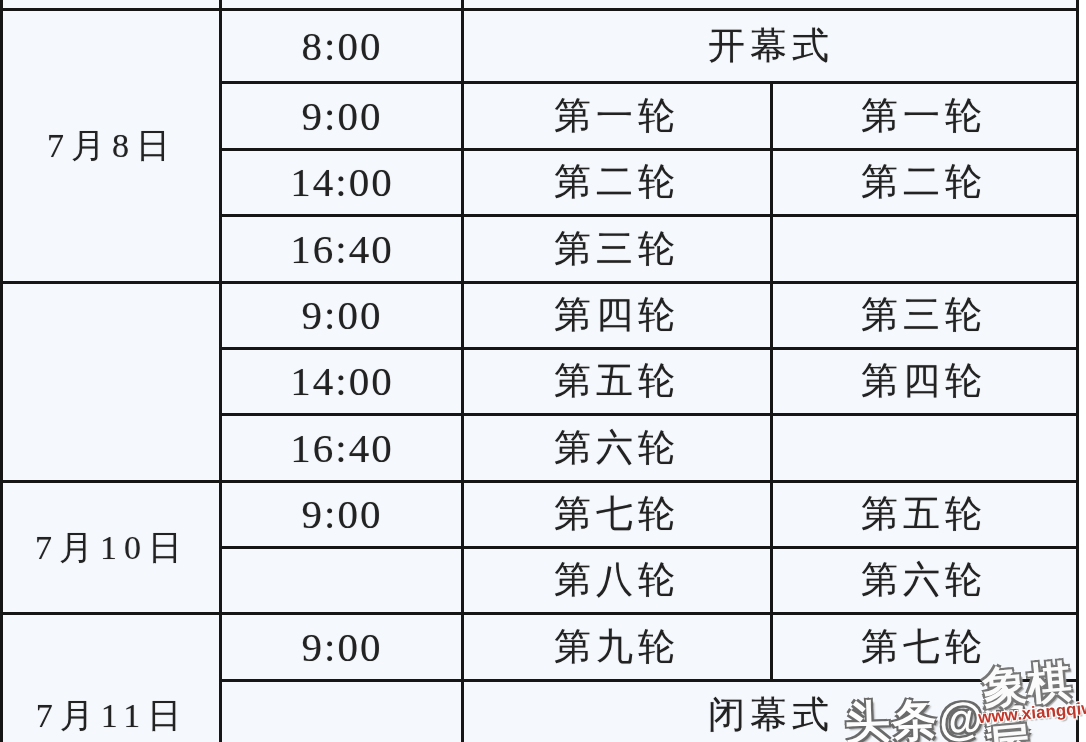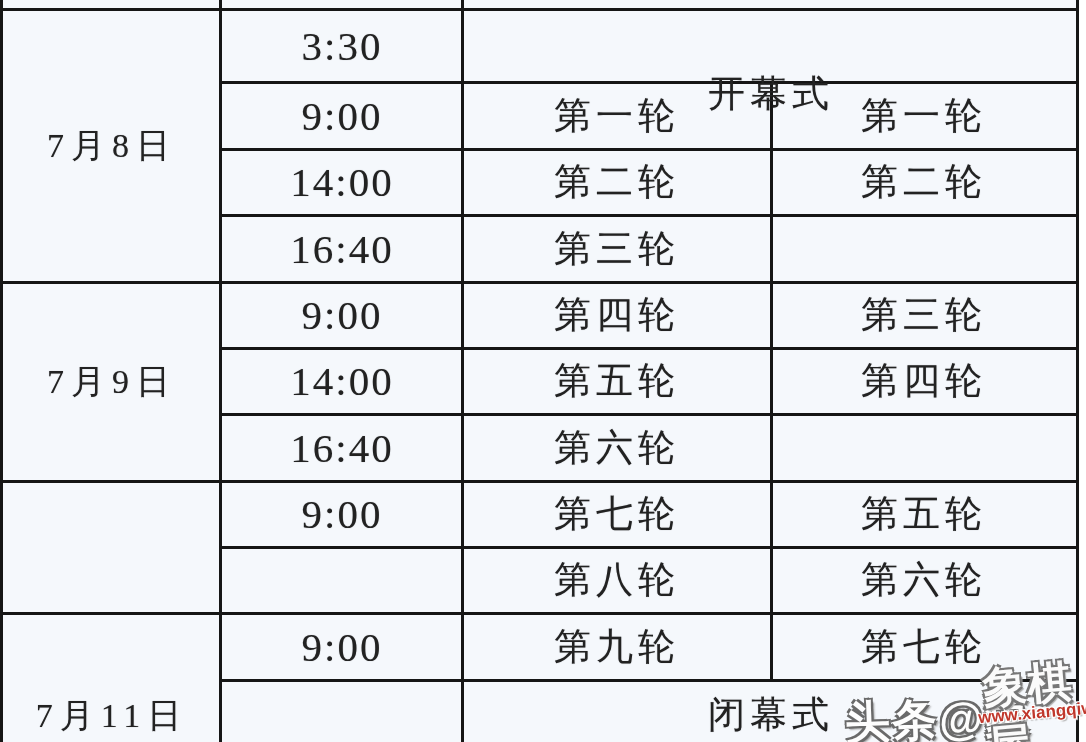--- a/index.html
+++ b/index.html
@@ -62,34 +62,34 @@
   <div class="line hline" style="left:219px;top:347px;width:860px;"></div>
   <div class="line hline" style="left:219px;top:413px;width:860px;"></div>
   <div class="line hline" style="left:0;top:480px;width:1079px;"></div>
   <div class="line hline" style="left:219px;top:546px;width:860px;"></div>
   <div class="line hline" style="left:0;top:612px;width:1079px;"></div>
   <div class="line hline" style="left:219px;top:679px;width:860px;"></div>
 
   <div class="rightstrip"></div>
 
   <div class="lbl date" style="left:112px;top:146px;font-family:Liberation Serif, serif;">7月8日</div>
-  <div class="lbl date" style="left:112px;top:382px;">7月9日</div>
+  <div class="lbl date" style="left:112px;top:548px;">7月10日</div>
   <div class="lbl date" style="left:112px;top:716px;">7月11日</div>
 
-  <div class="lbl time" style="left:342px;top:46px;">3:30</div>
+  <div class="lbl time" style="left:342px;top:46px;">8:00</div>
   <div class="lbl time" style="left:342px;top:116px;">9:00</div>
   <div class="lbl time" style="left:342px;top:182px;">14:00</div>
   <div class="lbl time" style="left:342px;top:249px;">16:40</div>
   <div class="lbl time" style="left:342px;top:315px;">9:00</div>
   <div class="lbl time" style="left:342px;top:381px;">14:00</div>
   <div class="lbl time" style="left:342px;top:448px;">16:40</div>
   <div class="lbl time" style="left:342px;top:514px;">9:00</div>
   <div class="lbl time" style="left:342px;top:647px;">9:00</div>
 
-  <div class="lbl cn" style="left:771px;top:46px;margin-top:48px;">开幕式</div>
+  <div class="lbl cn" style="left:771px;top:46px;">开幕式</div>
   <div class="lbl cn" style="left:771px;top:715px;">闭幕式</div>
 
   <div class="lbl cn" style="left:617px;top:116px;">第一轮</div>
   <div class="lbl cn" style="left:617px;top:182px;">第二轮</div>
   <div class="lbl cn" style="left:617px;top:249px;">第三轮</div>
   <div class="lbl cn" style="left:617px;top:315px;">第四轮</div>
   <div class="lbl cn" style="left:617px;top:381px;">第五轮</div>
   <div class="lbl cn" style="left:617px;top:448px;">第六轮</div>
   <div class="lbl cn" style="left:617px;top:514px;">第七轮</div>
   <div class="lbl cn" style="left:617px;top:580px;">第八轮</div>

